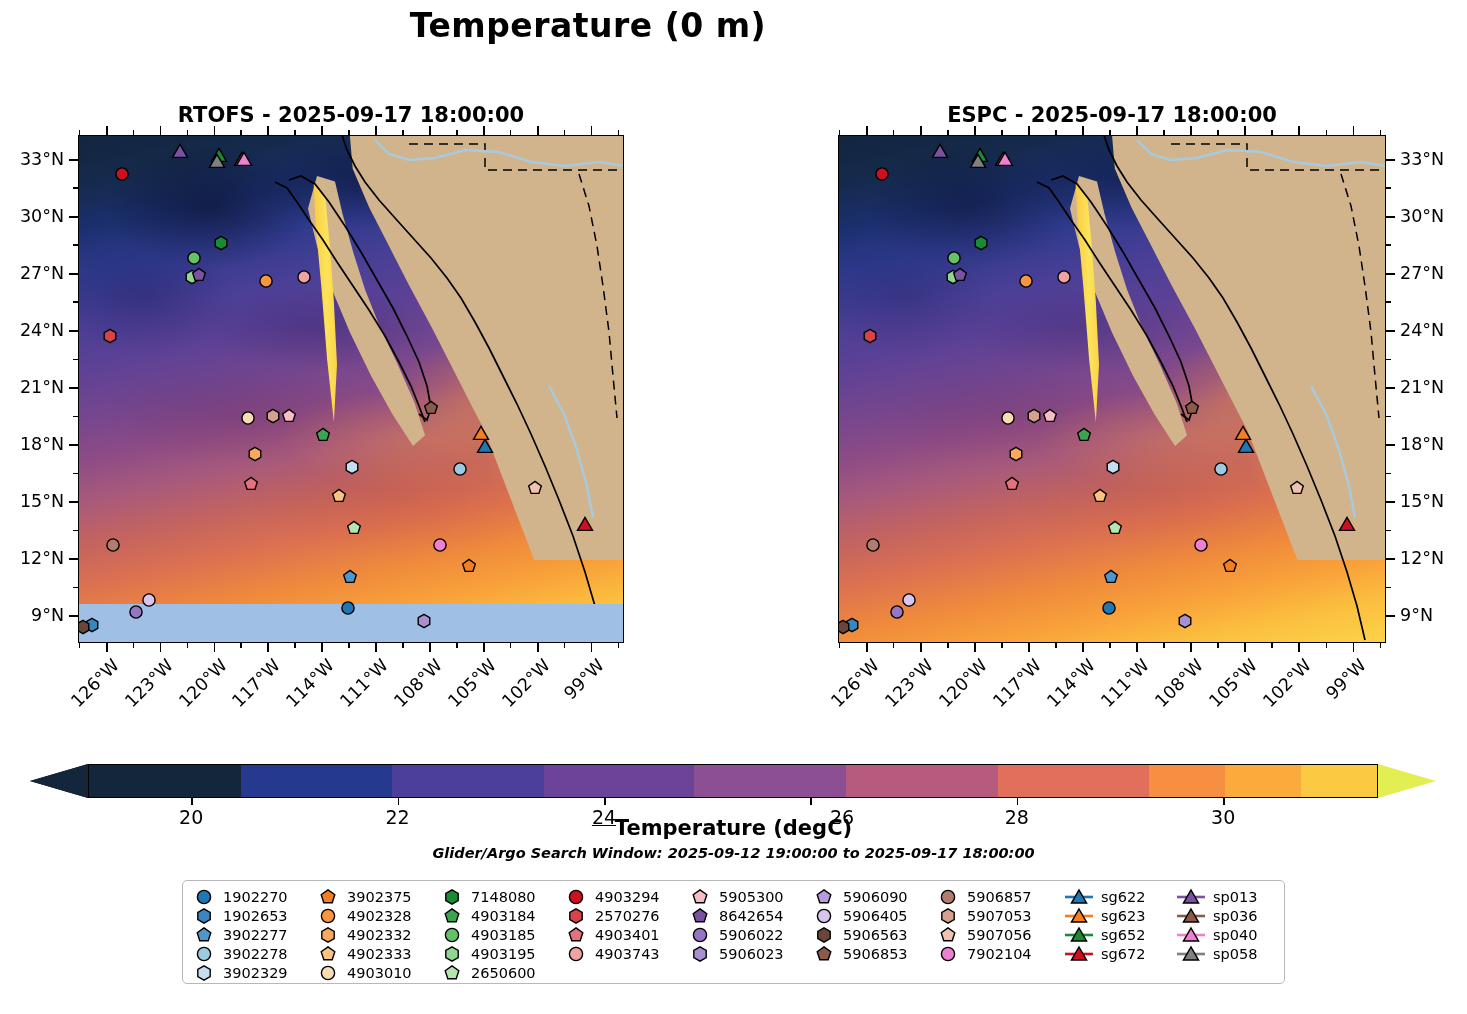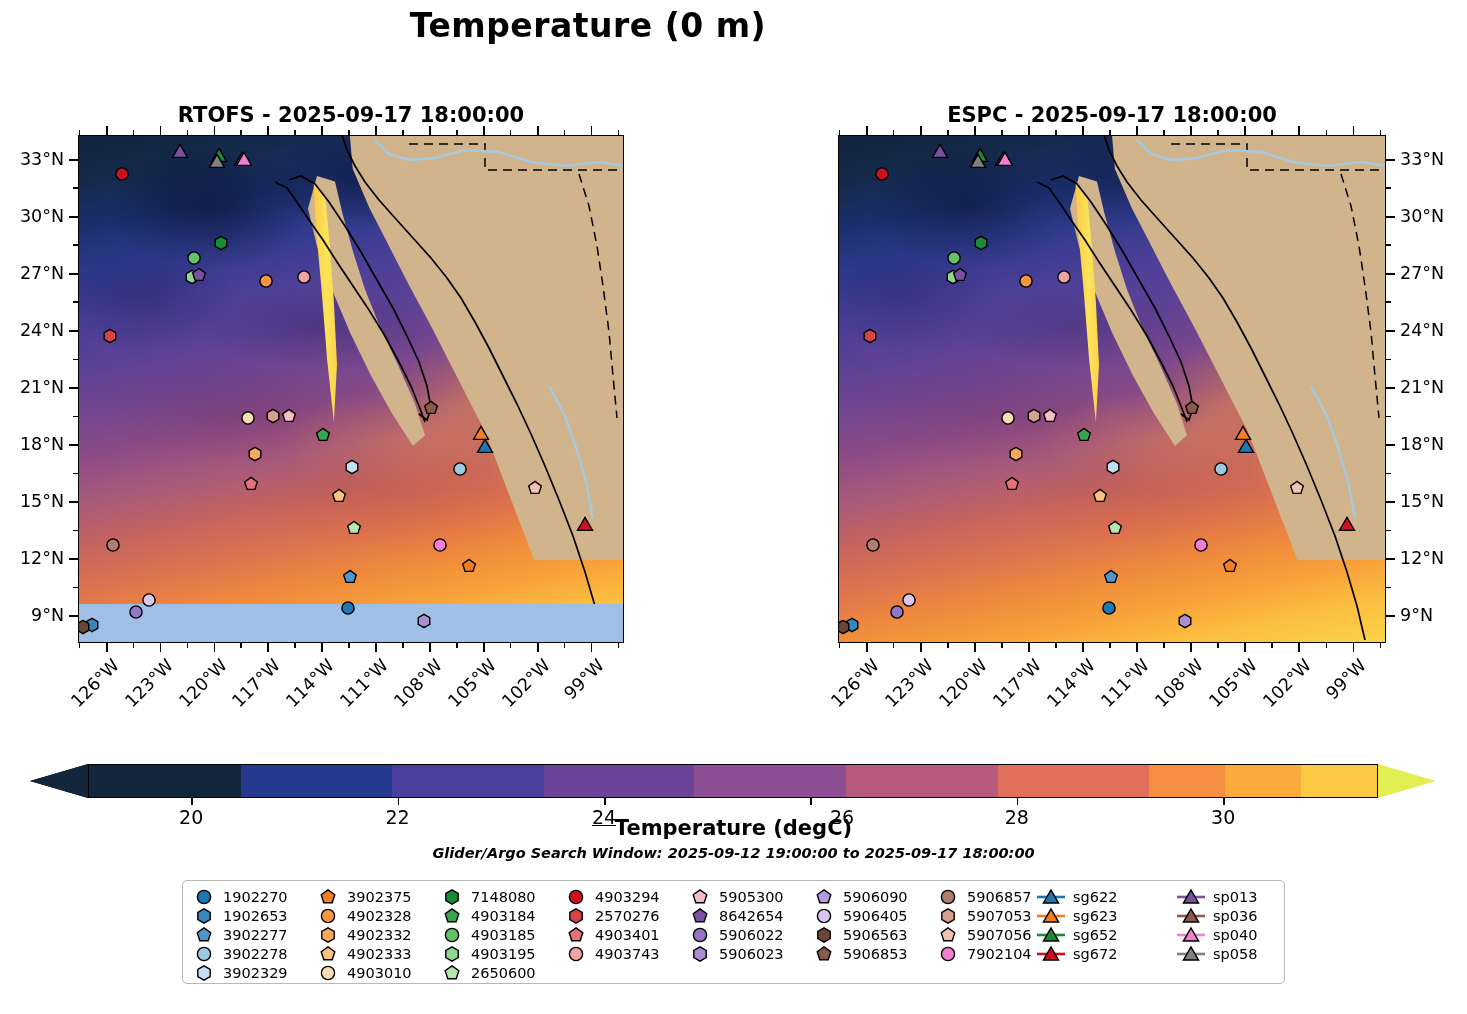--- a/index.html
+++ b/index.html
@@ -1038,21 +1038,21 @@
       </div>
       <div class="legend-row">
         <div class="legend-sym">
           <svg width="16" height="16" viewBox="-8 -8 16 16">
             <circle cx="0" cy="0" r="6.6" fill="#ef7fd0" stroke="#000" stroke-width="1.4"></circle>
           </svg>
         </div>
         <span class="legend-txt">7902104</span>
       </div>
     </div>
-    <div class="legend-col" style="left: 852px;">
+    <div class="legend-col" style="left: 880px;">
       <div class="legend-row">
         <div class="legend-sym" style="flex: 0 0 32px; width: 32px;">
           <svg width="30" height="18" viewBox="0 0 30 18">
             <line x1="1" y1="9" x2="29" y2="9" stroke="#1f77b4" stroke-width="2.6"></line>
             <polygon points="15,2 22.5,15 7.5,15" fill="#1f77b4" stroke="#000" stroke-width="1.5"></polygon>
           </svg>
         </div>
         <span class="legend-txt">sg622</span>
       </div>
       <div class="legend-row">

